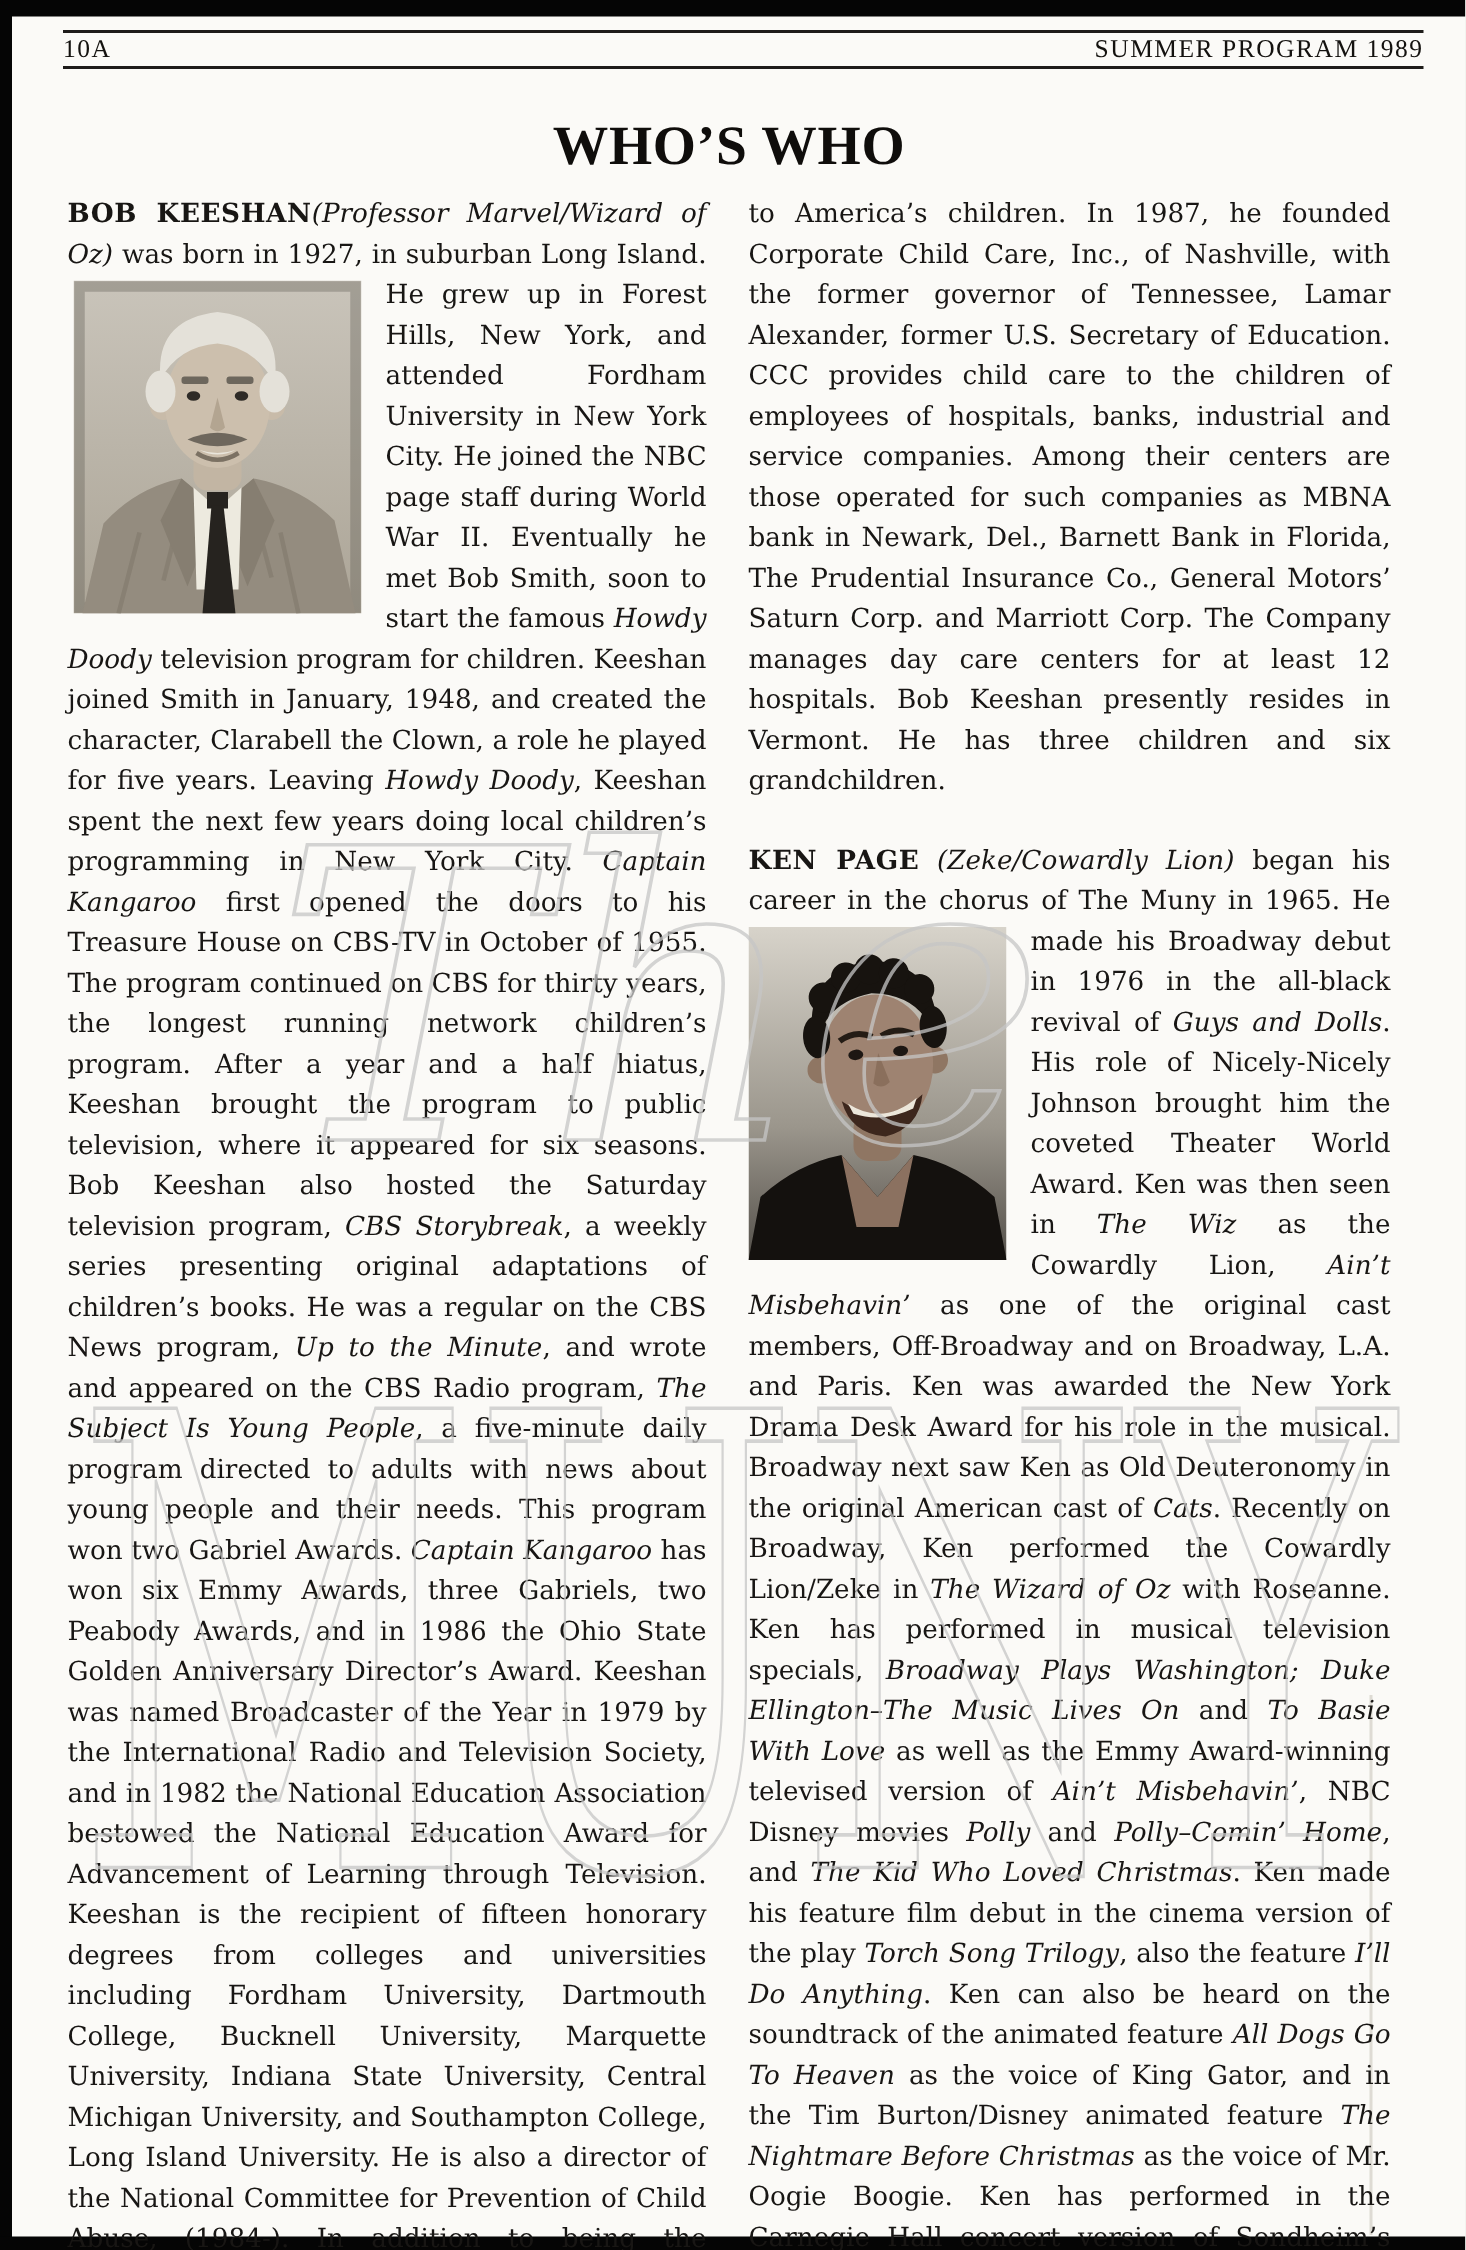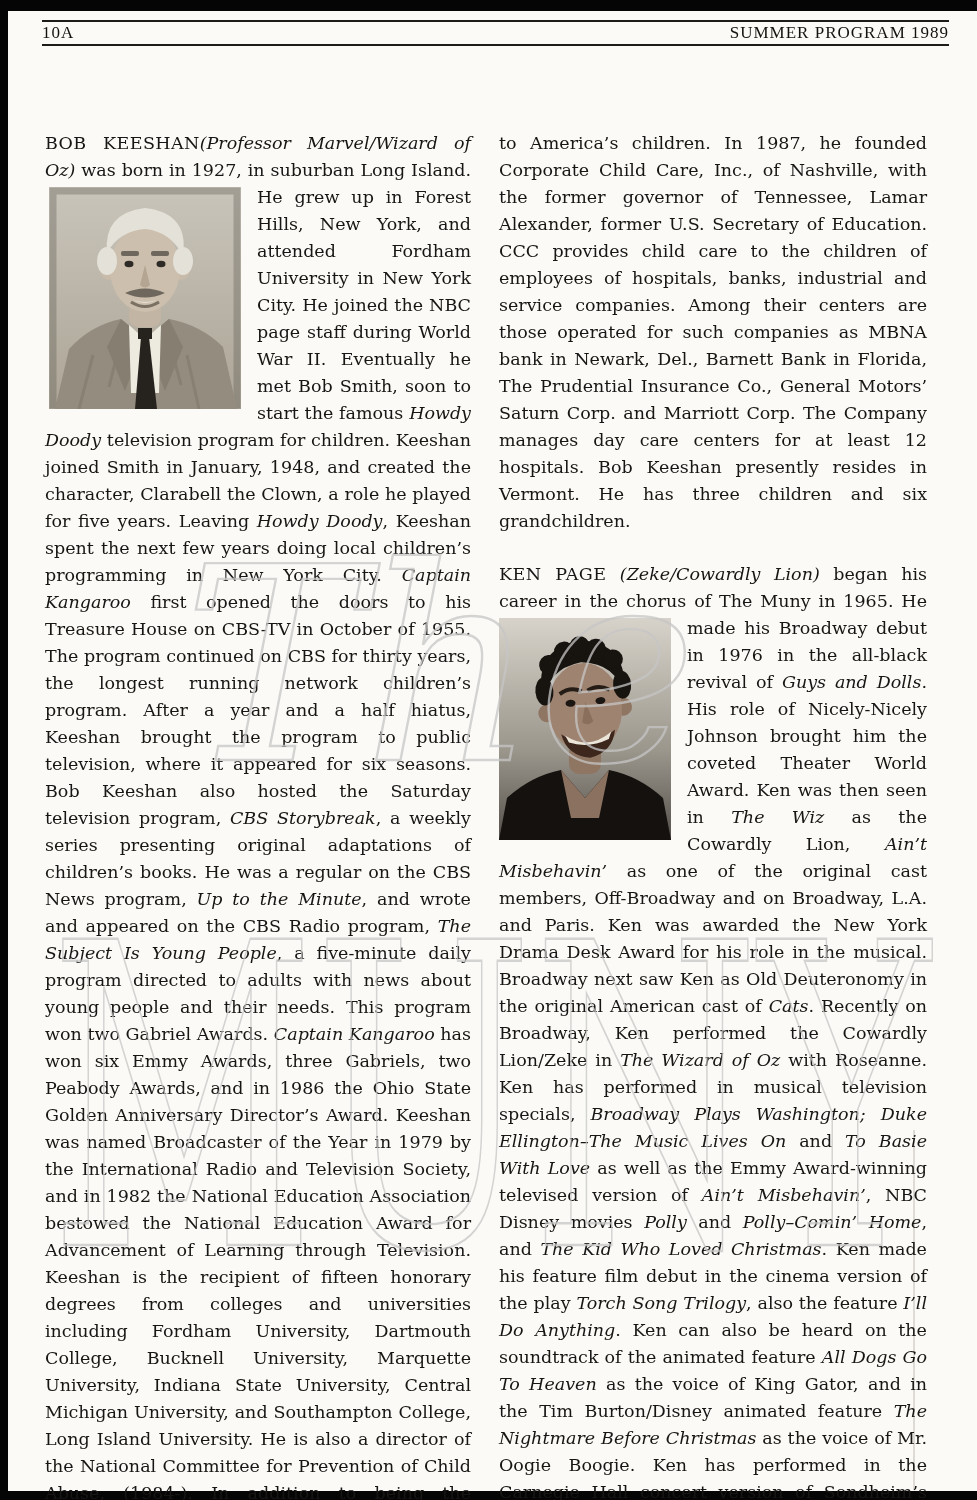--- a/index.html
+++ b/index.html
@@ -14,21 +14,21 @@
        display:flex;justify-content:space-between;align-items:center;
        font-family:"Liberation Serif",serif;font-size:17px;letter-spacing:1px;color:#14120f;}
   .title{position:absolute;top:76px;left:45px;width:882px;margin:0;text-align:center;
        font-family:"Liberation Serif",serif;font-weight:bold;font-size:37px;letter-spacing:.5px;color:#0f0d0b;}
   .content{position:absolute;top:130px;left:45px;width:882px;display:flex;gap:28px;z-index:1;}
   .col{text-align:justify;font-size:17.5px;line-height:27px;color:#181614;}
   .col.left{width:426px;}
   .col.right{width:428px;}
   .col p{margin:0;}
   .col p + p{margin-top:26px;}
-  .bio-name{font-weight:normal;letter-spacing:.4px;}
+  .bio-name{font-weight:bold;letter-spacing:.4px;}
   .bio-role{font-style:italic;}
   .runs i{font-style:italic;}
   .photo{float:left;display:block;}
   .photo svg{display:block;}
   .photo-keeshan{width:192px;height:222px;margin:3px 16px 6px 4px;}
   .photo-page{width:172px;height:222px;margin:3px 16px 6px 0;}
   .watermark{position:absolute;top:0;left:0;z-index:3;pointer-events:none;}
   .artifact{position:absolute;left:913px;top:1130px;width:2px;height:360px;background:#dedbd4;z-index:0;}
 </style>
 </head>
@@ -39,20 +39,21 @@
   <div class="bar bar-top"></div>
   <div class="bar bar-left"></div>
   <div class="bar bar-bottom"></div>
   <div class="artifact"></div>
 
   <div class="hdr">
     <span>10A</span>
     <span>SUMMER PROGRAM 1989</span>
   </div>
 
+  <h1 class="title">WHO’S WHO</h1>
 
   <div class="content">
     <div class="col left">
       <p><span class="bio-name">BOB KEESHAN</span><span class="bio-role">(Professor Marvel/Wizard of Oz)</span><span> was born in 1927, in suburban Long Island. He </span><span class="photo photo-keeshan">
             <svg width="192" height="222" viewBox="0 0 192 222" xmlns="http://www.w3.org/2000/svg">
         <defs>
           <linearGradient id="kbg" x1="0" y1="0" x2="0" y2="1">
             <stop offset="0" stop-color="#c9c4ba"></stop>
                   <stop offset="1" stop-color="#aca597"></stop>
           </linearGradient>

